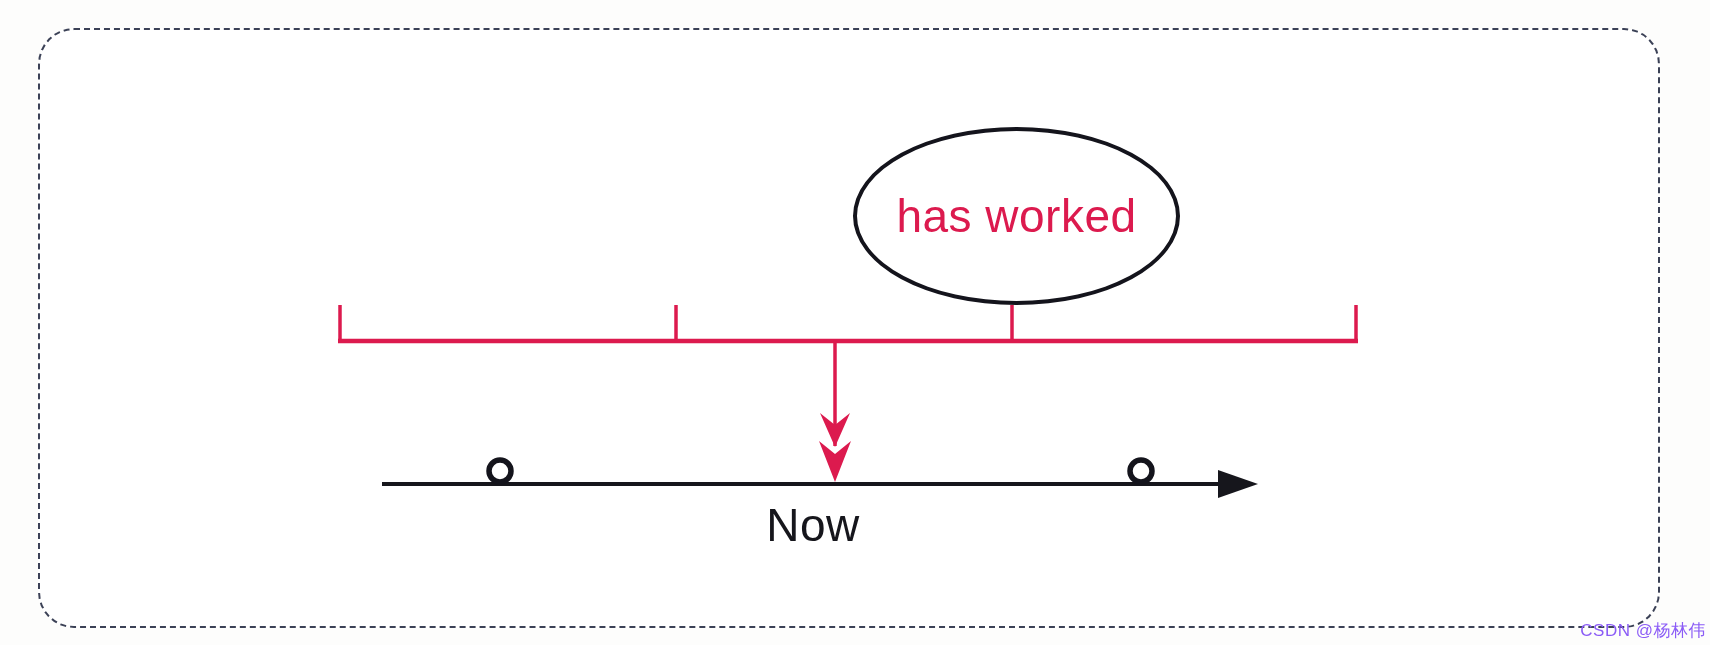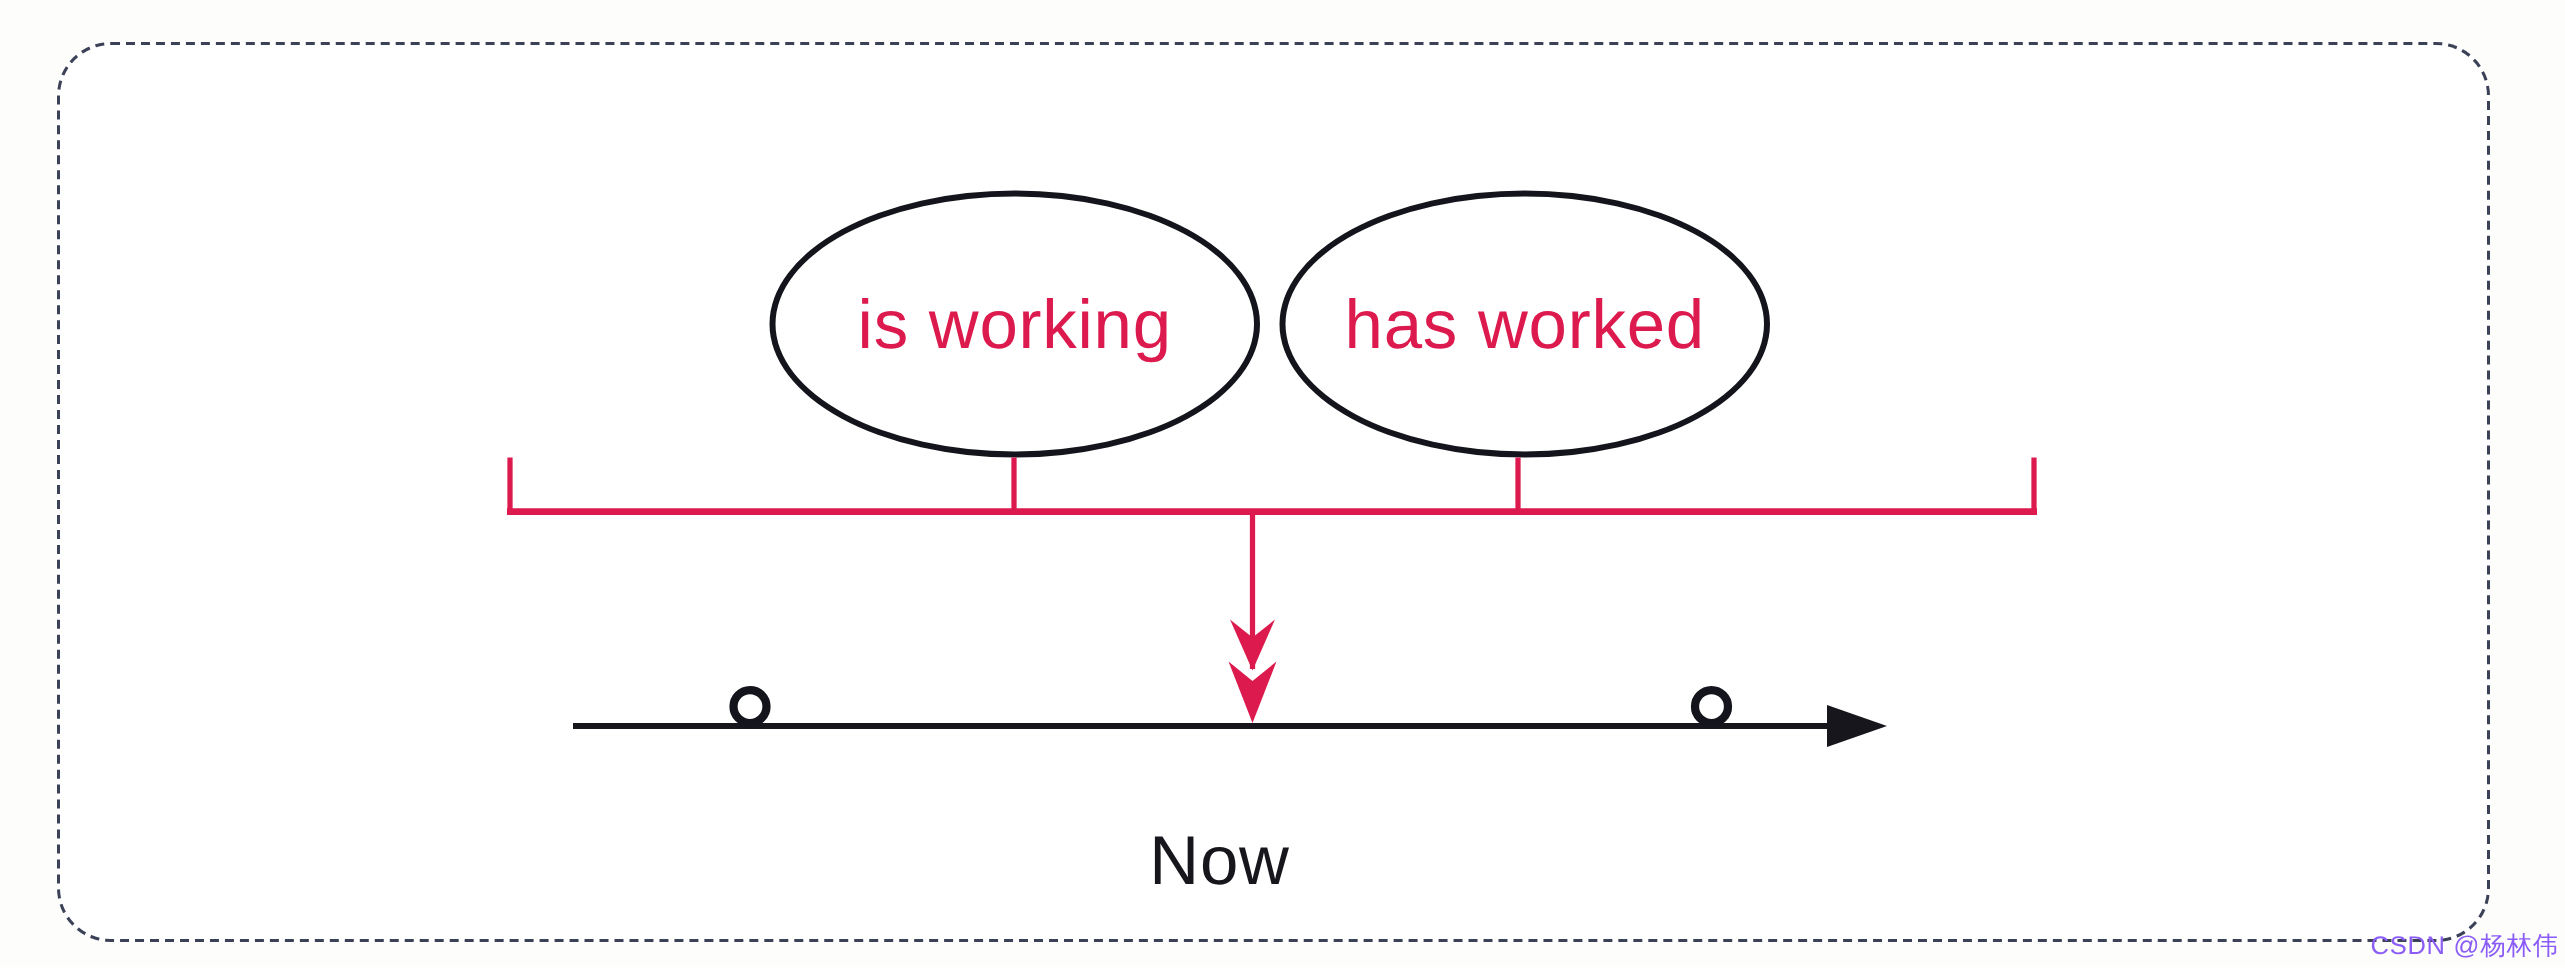--- a/index.html
+++ b/index.html
@@ -53,41 +53,38 @@
   .tl-label {
     position: absolute;
     top: 498px;
     transform: translateX(-50%);
     color: #16161c;
     font-size: 46px;
     letter-spacing: 0.5px;
     white-space: nowrap;
   }
   #label-past   { left: 428px; }
-  #label-now    { left: 813px; margin-top: 48px; }
+  #label-now    { left: 813px; }
   #label-future { left: 1162px; }
   .watermark {
     position: absolute;
     right: 4px;
     bottom: 3px;
     font-size: 17px;
     color: #8b5cf6;
     letter-spacing: 0.5px;
   }
 </style>
 </head>
 <body>
 
 <div id="canvas">
 
   <div class="frame"></div>
 
-  <div class="ellipse" id="ellipse-2">
-    <span class="tense">is working</span>
-  </div>
   <div class="ellipse" id="ellipse-3">
     <span class="tense">has worked</span>
   </div>
 
   <svg id="graphic" viewBox="0 0 1710 645" xmlns="http://www.w3.org/2000/svg">
 
     <g stroke="#dc1a4e" stroke-width="3.5" fill="none">
       <line x1="340" y1="305" x2="340" y2="341"></line>
       <line x1="676" y1="305" x2="676" y2="341"></line>
       <line x1="1012" y1="305" x2="1012" y2="341"></line>

